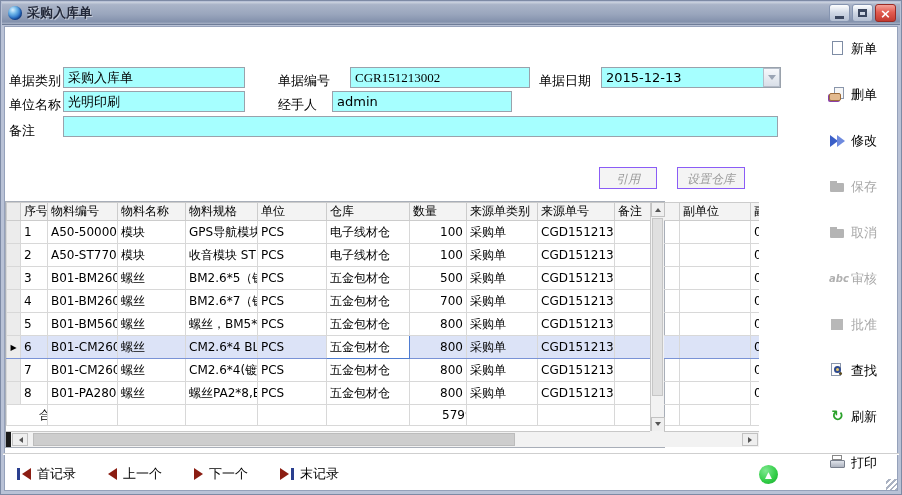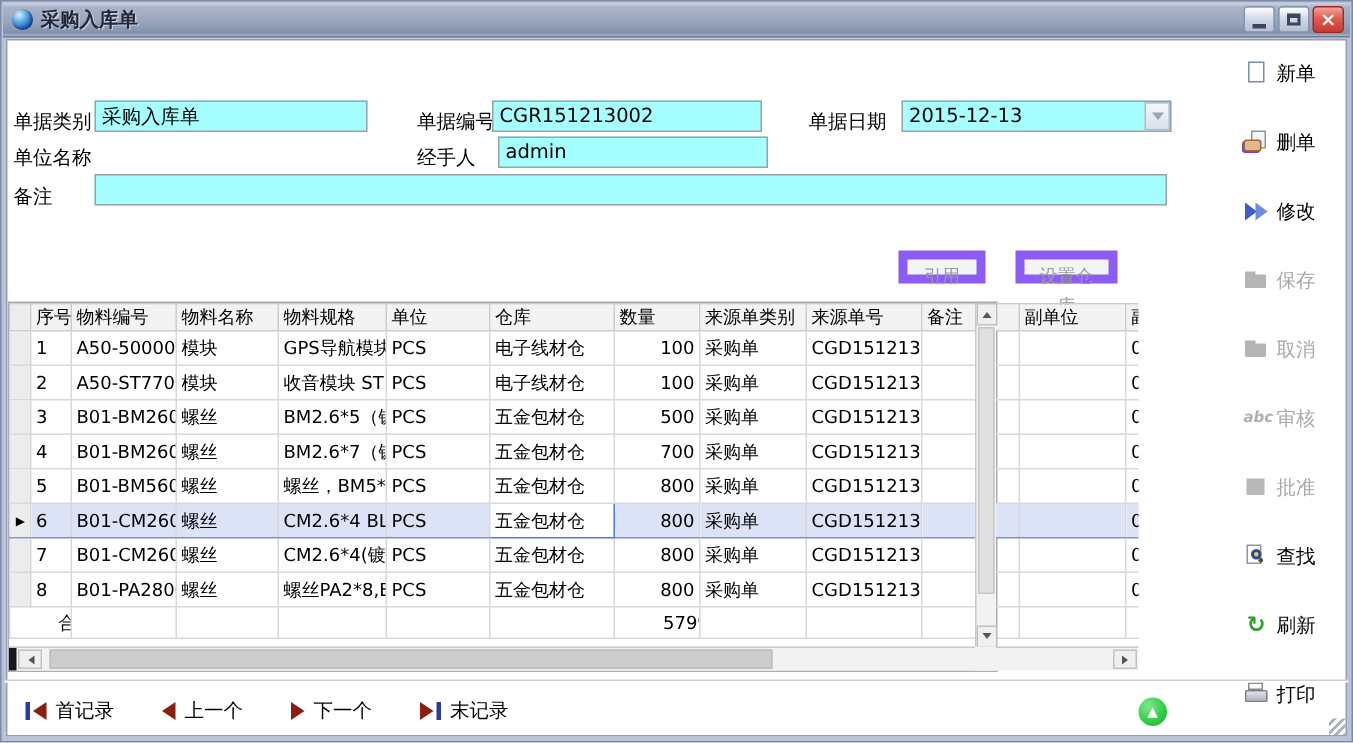--- a/index.html
+++ b/index.html
@@ -44,21 +44,21 @@
   }
   .combo-arrow{
     position:absolute;box-sizing:border-box;width:17px;height:19px;
     background:linear-gradient(180deg,#f6f8fb,#d9dfe8);border:1px solid #b4bcc8;
     display:flex;align-items:center;justify-content:center;cursor:pointer;
   }
   .combo-arrow::after{content:"";width:0;height:0;border:4px solid transparent;border-top:5px solid #9aa4b4;margin-top:4px;}
   .print-info{position:absolute;left:68px;top:172px;color:#3333CC;font-size:13px;}
   .gray-btn{
     position:absolute;box-sizing:border-box;height:22px;background:#f4f4f4;
-    border:6px solid #8b5cf6;color:#9a9a9a;font-size:12px;text-align:center;line-height:20px;cursor:pointer;
+    border:1px solid #8b5cf6;color:#9a9a9a;font-size:12px;text-align:center;line-height:20px;cursor:pointer;font-style:italic;
   }
   
   .grid{position:absolute;left:4px;top:200px;width:660px;height:247px;box-sizing:border-box;border:1px solid #a8aeb8;background:#fff;}
   .grid-main{position:absolute;left:0;top:0;width:753px;height:230px;overflow:hidden;}
   table.dg{border-collapse:collapse;table-layout:fixed;width:754px;}
   table.dg th,table.dg td{
     border:1px solid #d8d8d8;padding:0 3px;white-space:nowrap;overflow:hidden;
     font-size:12px;font-weight:normal;text-align:left;height:23px;box-sizing:border-box;
   }
   table.dg th{background:#f3f3f3;height:16px;border-color:#cccccc;}
@@ -139,27 +139,28 @@
         </span>
     </span>
   </div>
 
   <div class="client"></div>
 
   <span class="flabel" style="left:8px;top:71px;">单据类别</span>
   <input class="ffield" style="left: 62px; top: 66px; width: 182px;" readonly="" value="采购入库单">
 
   <span class="flabel" style="left:277px;top:71px;">单据编号</span>
-  <input class="ffield" style="left: 327px; top: 66px; width: 180px;" readonly="" value="CGR151213002">
+  <input class="ffield" style="left: 349px; top: 66px; width: 180px; font-family: Liberation Serif, serif;" readonly="" value="CGR151213002">
 
   <span class="flabel" style="left:538px;top:71px;">单据日期</span>
   <input class="ffield" style="left: 600px; top: 66px; width: 180px;" readonly="" value="2015-12-13">
   <span class="combo-arrow" style="left:762px;top:67px;"></span>
 
   <span class="flabel" style="left:8px;top:95px;">单位名称</span>
+  <input class="ffield" style="left: 62px; top: 90px; width: 182px;" readonly="" value="光明印刷">
 
   <span class="flabel" style="left:277px;top:95px;">经手人</span>
   <input class="ffield" style="left: 331px; top: 90px; width: 180px;" readonly="" value="admin">
 
   <span class="flabel" style="left:8px;top:121px;">备注</span>
   <input class="ffield" style="left: 62px; top: 115px; width: 715px;" readonly="" value="">
 
 
   <button class="gray-btn" style="left:598px;top:166px;width:58px;">引用</button>
   <button class="gray-btn" style="left:676px;top:166px;width:68px;">设置仓库</button>

